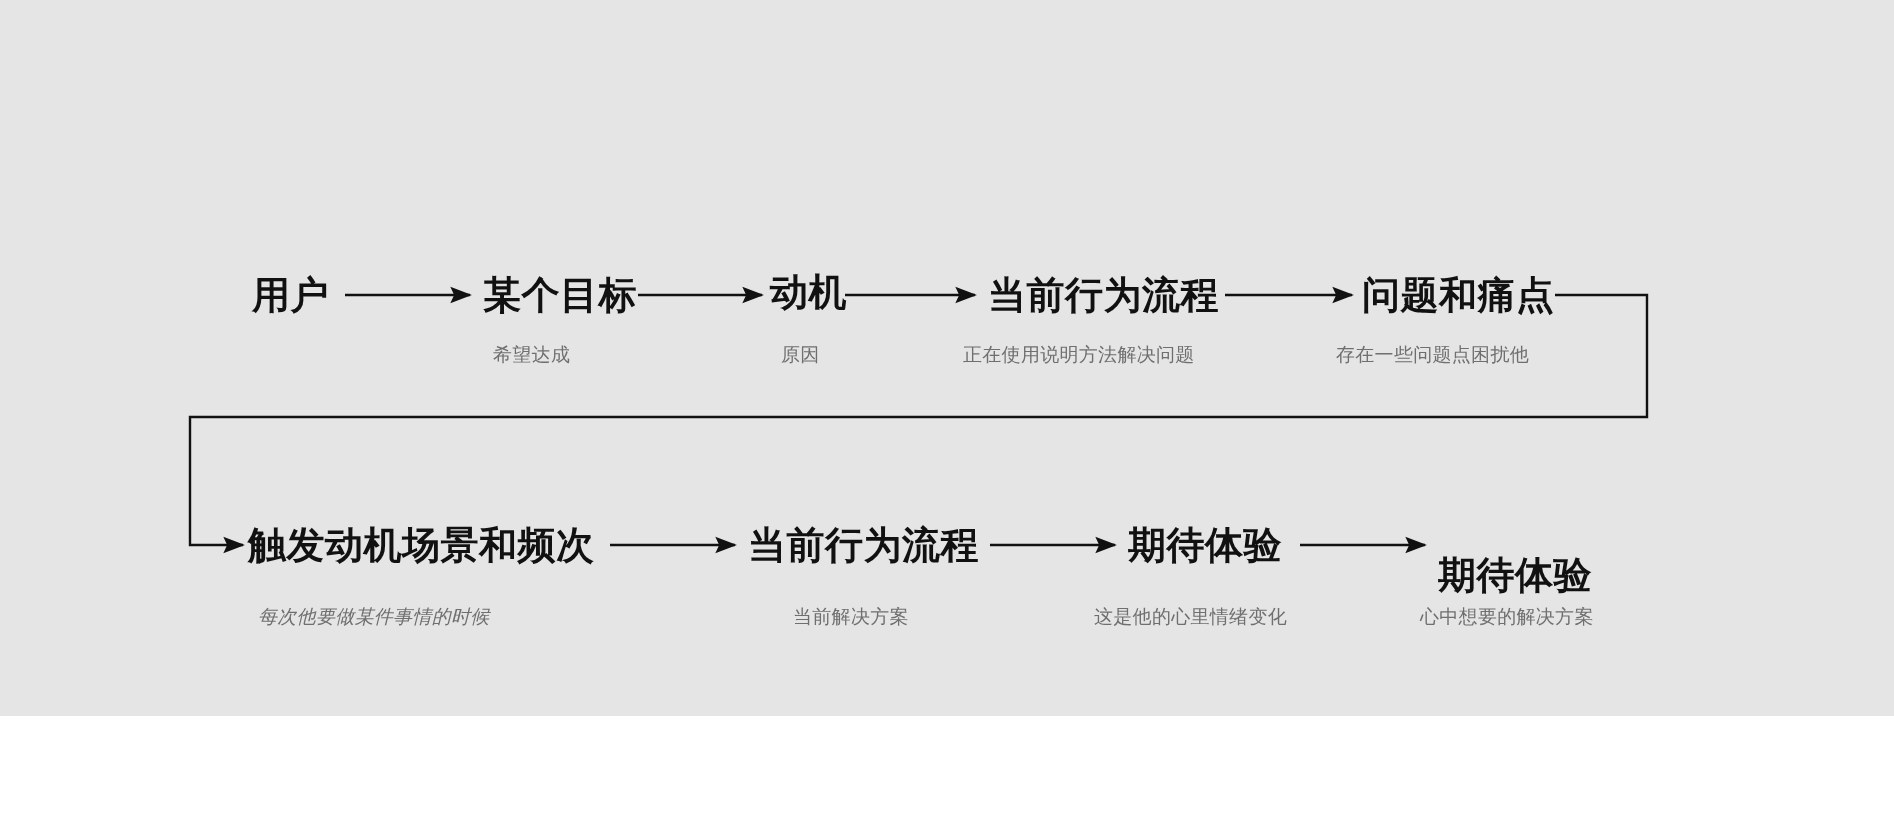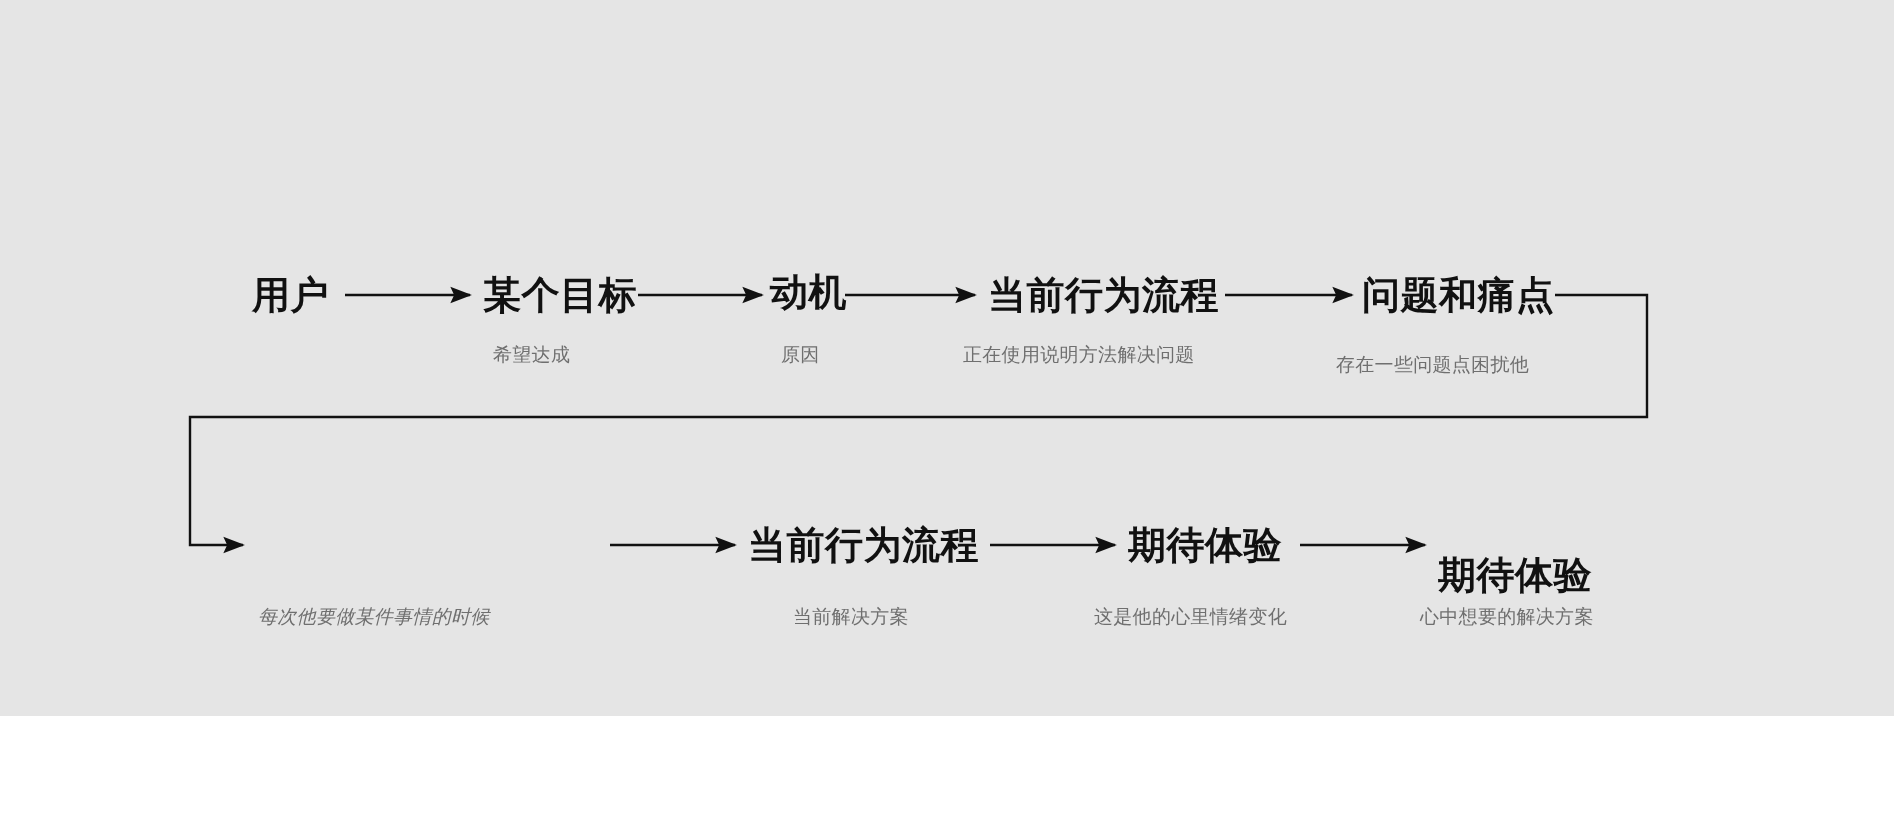--- a/index.html
+++ b/index.html
@@ -92,22 +92,25 @@
   <div class="node-sub" style="left:781px; top:345px;">原因</div>
 
   <div class="node row1" style="left:988px; top:276px;">
     <div class="node-title">当前行为流程</div>
   </div>
   <div class="node-sub" style="left:963px; top:345px;">正在使用说明方法解决问题</div>
 
   <div class="node row1" style="left:1362px; top:276px;">
     <div class="node-title">问题和痛点</div>
   </div>
-  <div class="node-sub" style="left:1336px; top:355px;">存在一些问题点困扰他</div>
+  <div class="node-sub" style="left:1336px; top:345px;">存在一些问题点困扰他</div>
 
+  <div class="node" style="left:248px; top:526px;">
+    <div class="node-title">触发动机场景和频次</div>
+  </div>
   <div class="node-sub" style="left:258px; top:607px;font-style:italic;">每次他要做某件事情的时候</div>
 
   <div class="node" style="left:748px; top:526px;">
     <div class="node-title">当前行为流程</div>
   </div>
   <div class="node-sub" style="left:793px; top:607px;">当前解决方案</div>
 
   <div class="node" style="left:1128px; top:526px;">
     <div class="node-title">期待体验</div>
   </div>

